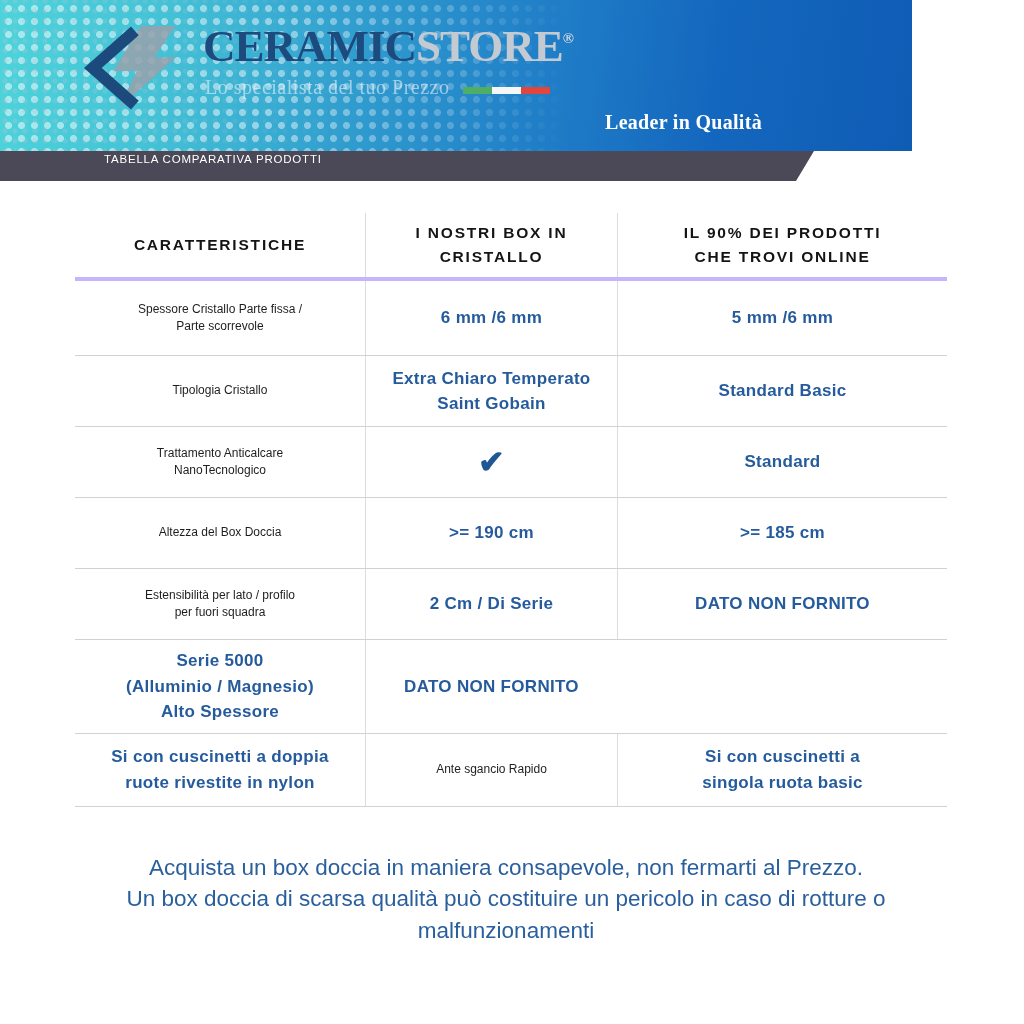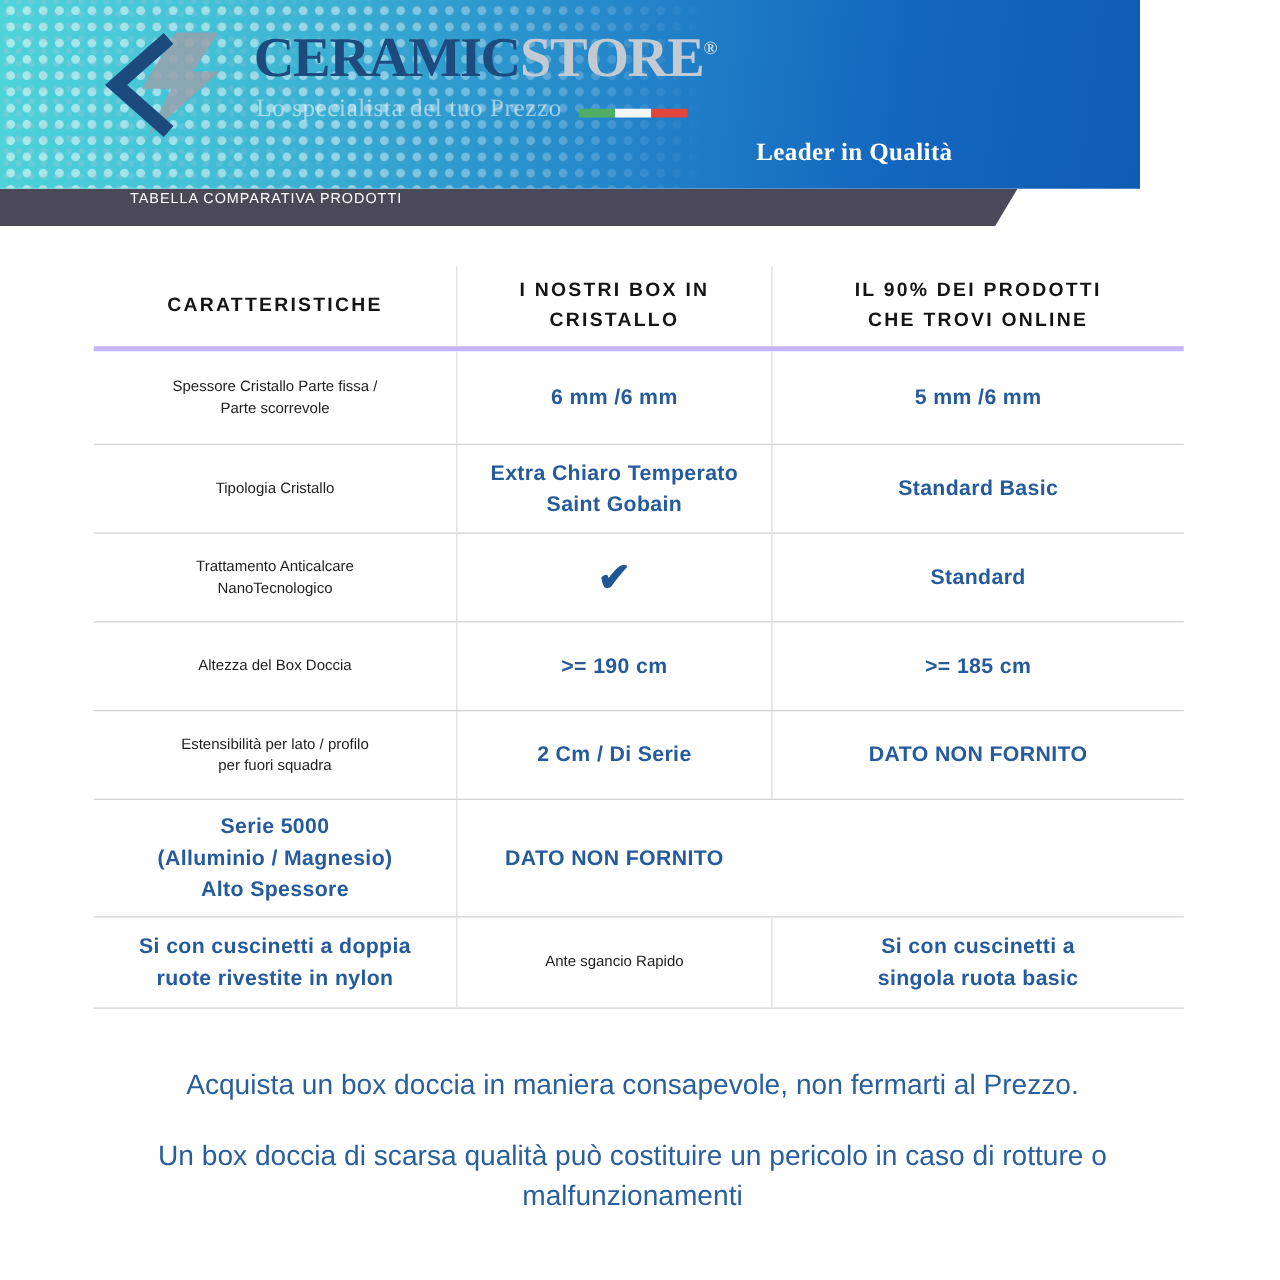--- a/index.html
+++ b/index.html
@@ -51,21 +51,21 @@
     letter-spacing:1.8px; line-height:1.55; }
   .feature { color:#1e1e1e; font-size:12px; line-height:1.45; }
   .val { color:#255b9c; font-weight:bold; font-size:17px; line-height:1.5; letter-spacing:0.3px; }
   .check { font-size:32px; line-height:1; color:#1f5795; }
   .r1 { min-height:74px; } .r7 { min-height:72px; }
 
   
   .notes { width:1012px; text-align:center; color:#2a5f9e; }
   .note { font-size:22.5px; line-height:1.4; white-space:pre-line; }
   .note1 { margin-top:45px; }
-  .note2 { margin-top:26px; }
+  .note2 { }
 </style>
 </head>
 <body>
 
 <div class="header">
   <div class="dots-a"></div>
   <div class="dots-b"></div>
 
   <svg class="logo-mark" viewBox="0 0 100 88">
     <polygon points="62,2 97,2 76,34 98,34 40,86 58,48 34,48" fill="#97a1ab" opacity="0.85"></polygon>

